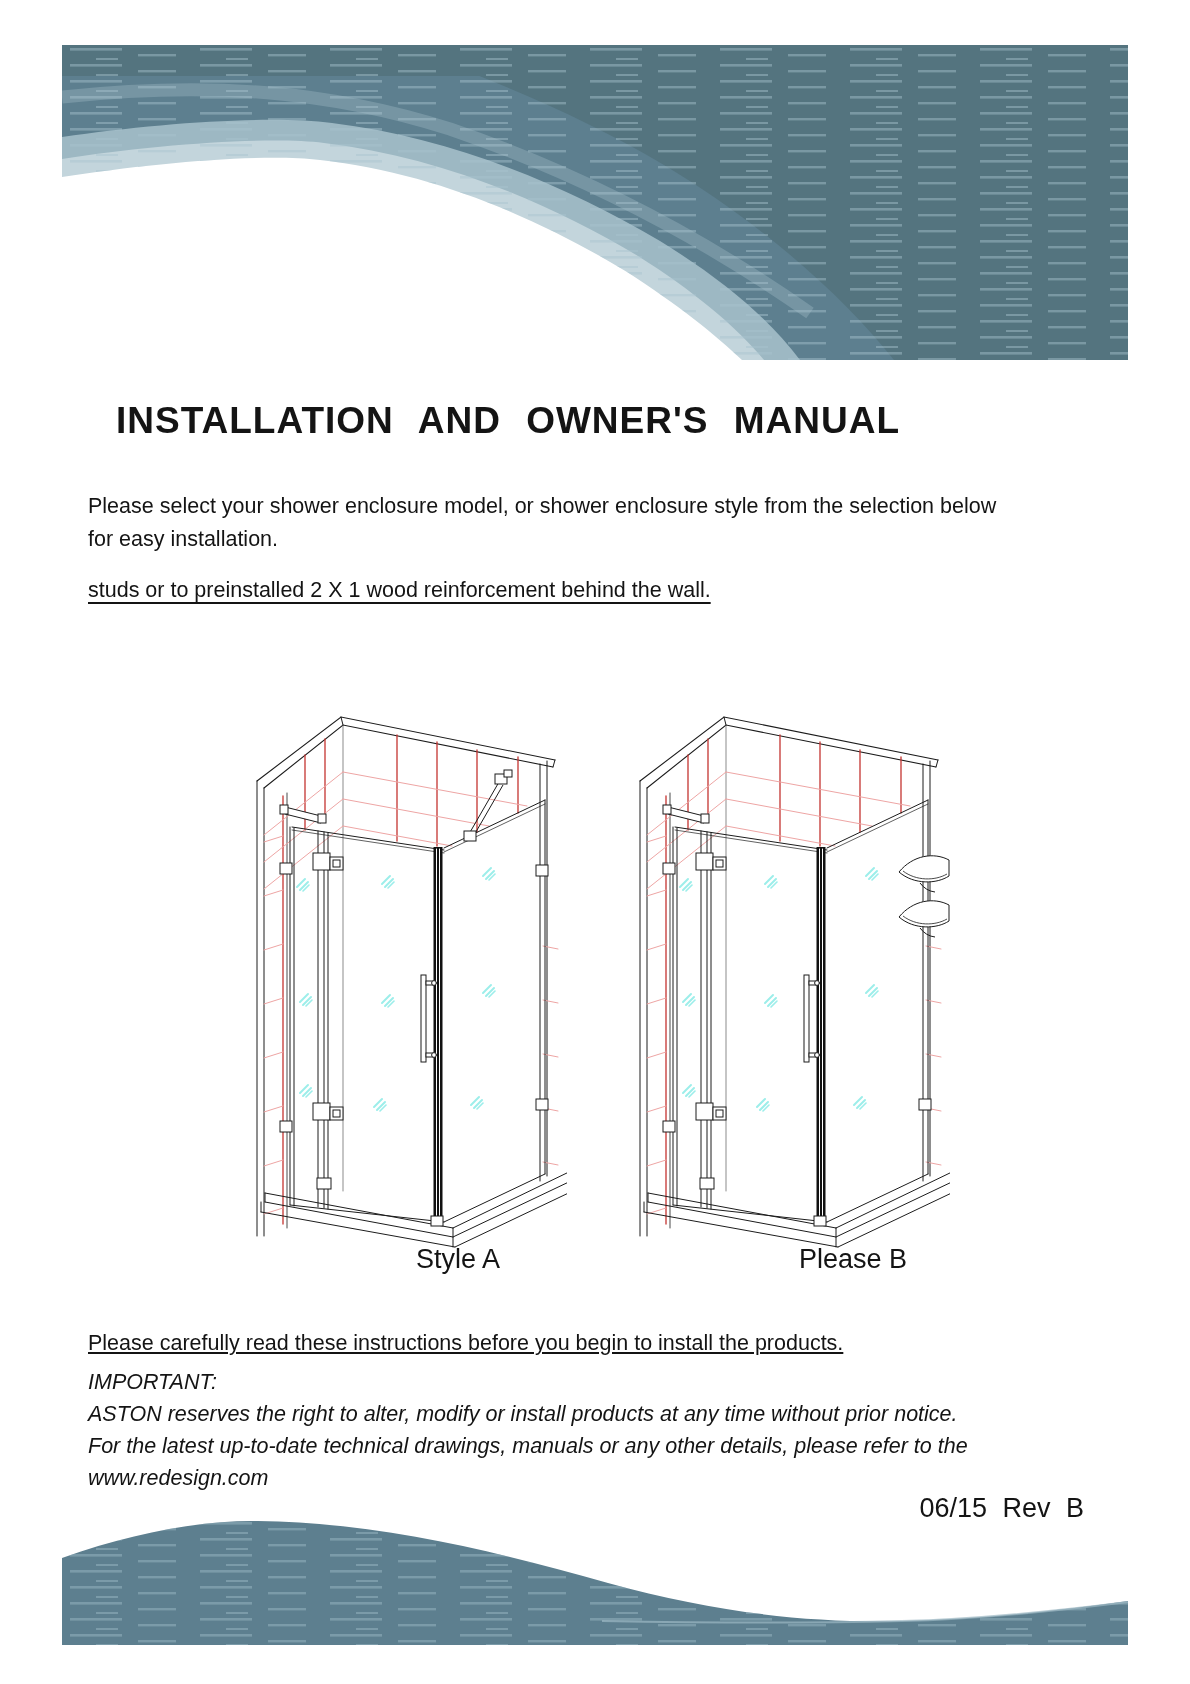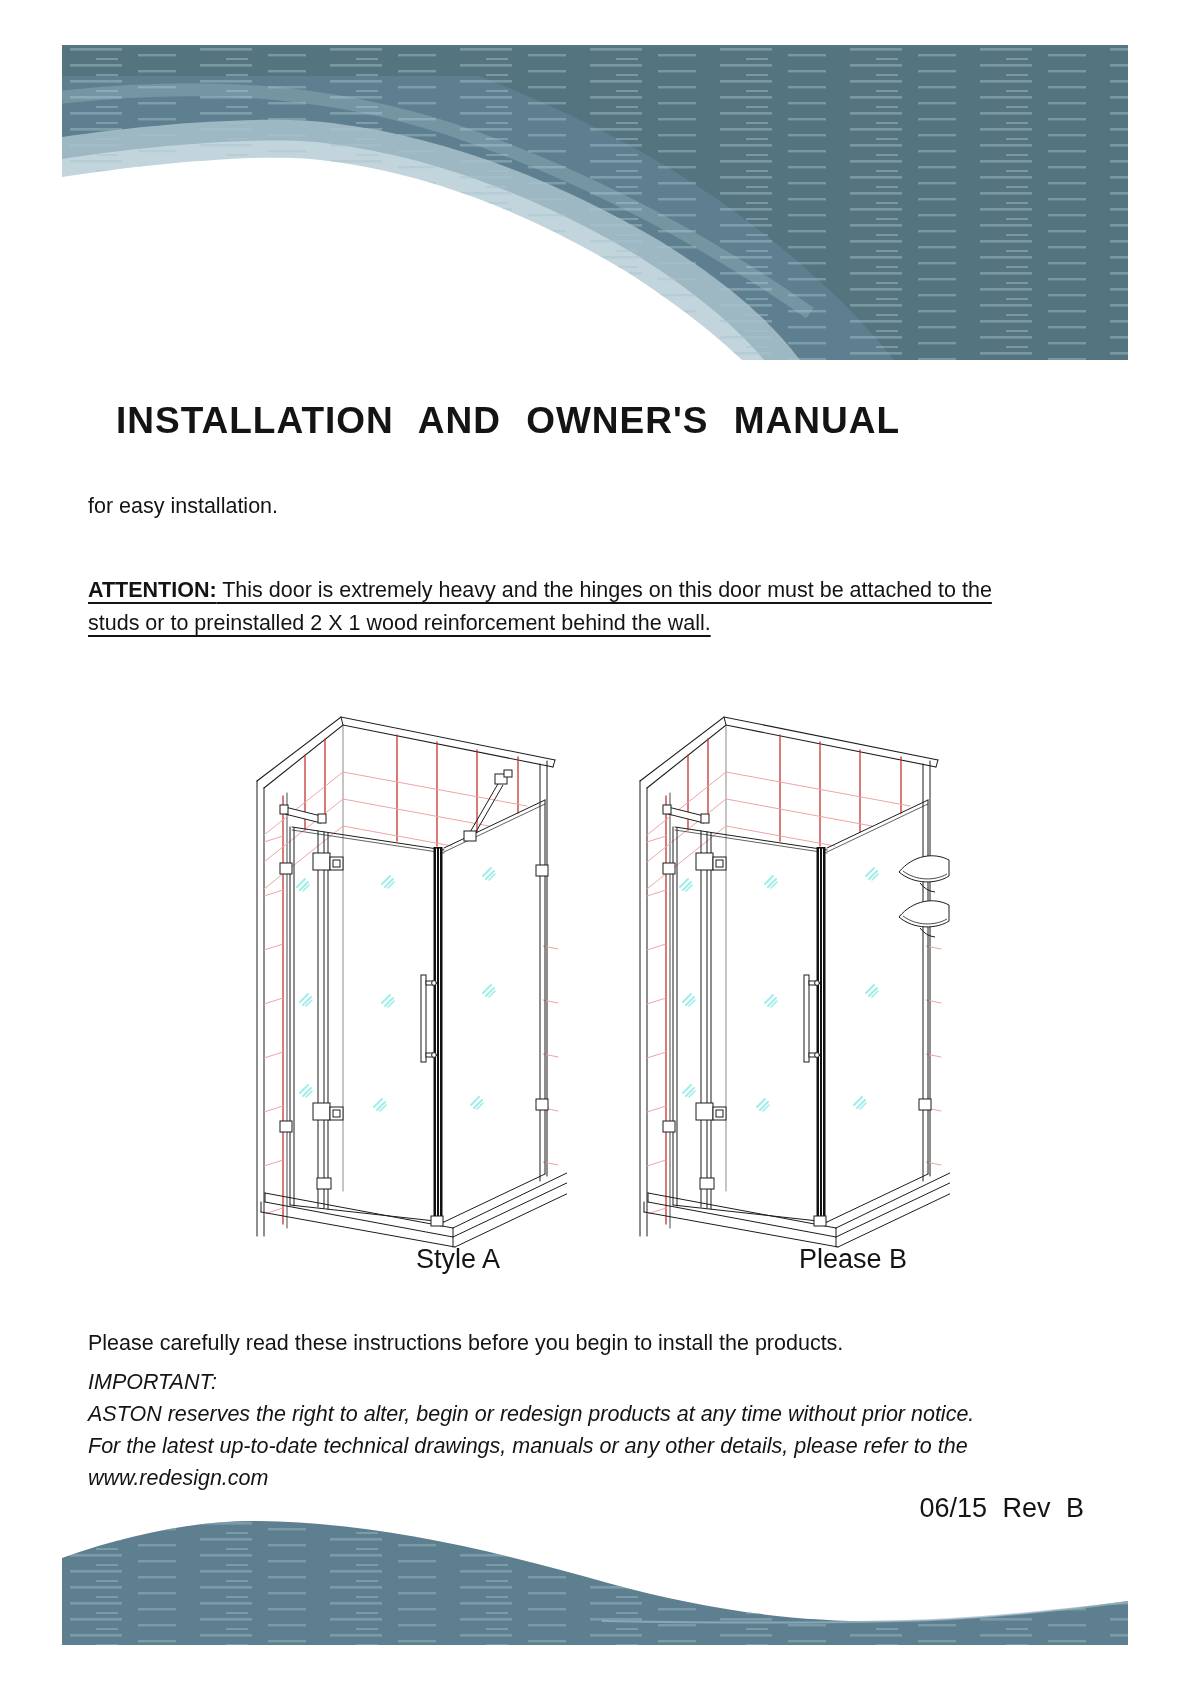--- a/index.html
+++ b/index.html
@@ -22,21 +22,21 @@
   .ftr-wave{position:absolute;left:62px;top:1455px;width:1066px;height:190px;}
   .doc-title{
     position:absolute;left:0;top:400px;width:1016px;text-align:center;
     font-size:37px;font-weight:bold;letter-spacing:1px;word-spacing:14px;
   }
   .para{position:absolute;left:88px;width:990px;font-size:21.5px;line-height:33px;}
   .intro{top:490px;}
   .attention{top:574px;}
   .attention .uline{text-decoration:underline;text-decoration-thickness:1.5px;text-underline-offset:5px;}
   .attention b{font-weight:bold;}
-  .read-note{top:1327px;}
+  .read-note{top:1327px;text-decoration:underline;}
   .important{top:1366px;line-height:32px;font-style:italic;}
   .figure{position:absolute;width:330px;height:572px;}
   .figure.a{left:237px;top:676px;}
   .figure.b{left:620px;top:676px;}
   .caption{position:absolute;top:1244px;width:180px;text-align:right;font-size:27px;}
   .caption.a{left:320px;}
   .caption.b{left:727px;}
   .revision{position:absolute;top:1493px;right:106px;font-size:27px;word-spacing:8px;}
   svg{display:block;}
 </style>
@@ -65,25 +65,25 @@
     <rect x="0" y="0" width="1066" height="31" fill="var(--wave-dark)"></rect>
 
     <path d="M0,52 C150,36 268,46 388,84 C528,132 648,198 748,268" fill="none" stroke="#8aa8b5" stroke-width="13" opacity="0.55"></path>
 
     <path d="M0,0 H1066 V315 H680 C655,291 615,259 565,227 C475,172 368,127 258,115 C200,108 90,118 0,132 Z" fill="url(#dashes)" opacity="0.45"></path>
   </svg>
 
   <div class="doc-title">INSTALLATION AND OWNER'S MANUAL</div>
 
   <div class="para intro">
+    <div>Please select your shower enclosure model, or shower enclosure style from the selection below</div>
     <div>for easy installation.</div>
   </div>
 
   <div class="para attention">
-    <div class="uline"><b>ATTENTION:</b><span> This door is extremely heavy and the hinges on this door must be attached to the</span></div>
     <div class="uline">studs or to preinstalled 2 X 1 wood reinforcement behind the wall.</div>
   </div>
 
   <svg class="figure a" viewBox="0 0 330 572">
     <defs>
       <g id="spk">
         <line x1="0" y1="8" x2="8" y2="0" stroke="var(--glass-cyan)" stroke-width="2"></line>
         <line x1="3" y1="11" x2="11" y2="3" stroke="var(--glass-cyan)" stroke-width="2"></line>
         <line x1="6" y1="12" x2="12" y2="6" stroke="var(--glass-cyan)" stroke-width="1.6"></line>
       </g>
@@ -251,21 +251,21 @@
     </g>
   </svg>
 
   <div class="caption a">Style A</div>
   <div class="caption b">Please B</div>
 
   <div class="para read-note">Please carefully read these instructions before you begin to install the products.</div>
 
   <div class="para important">
     <div>IMPORTANT:</div>
-    <div>ASTON reserves the right to alter, begin or redesign products at any time without prior notice.</div>
+    <div>ASTON reserves the right to alter, modify or install products at any time without prior notice.</div>
     <div>For the latest up-to-date technical drawings, manuals or any other details, please refer to the</div>
     <div>www.redesign.com</div>
   </div>
 
   <div class="revision">06/15 Rev B</div>
 
   <svg class="ftr-wave" viewBox="0 0 1066 190" aria-hidden="true">
     <path d="M0,190 L0,103 C70,78 140,65 196,66 C320,68 432,96 546,128 C652,157 742,168 840,166 C922,164 1002,155 1066,146 L1066,190 Z" fill="var(--wave-main)"></path>
     <path d="M0,190 L0,103 C70,78 140,65 196,66 C320,68 432,96 546,128 C652,157 742,168 840,166 C922,164 1002,155 1066,146 L1066,190 Z" fill="url(#dashes)" opacity="0.4"></path>
     <path d="M540,166 C650,168 760,168 840,166 C922,164 1002,155 1066,147" fill="none" stroke="#9db8c3" stroke-width="2" opacity="0.7"></path>

